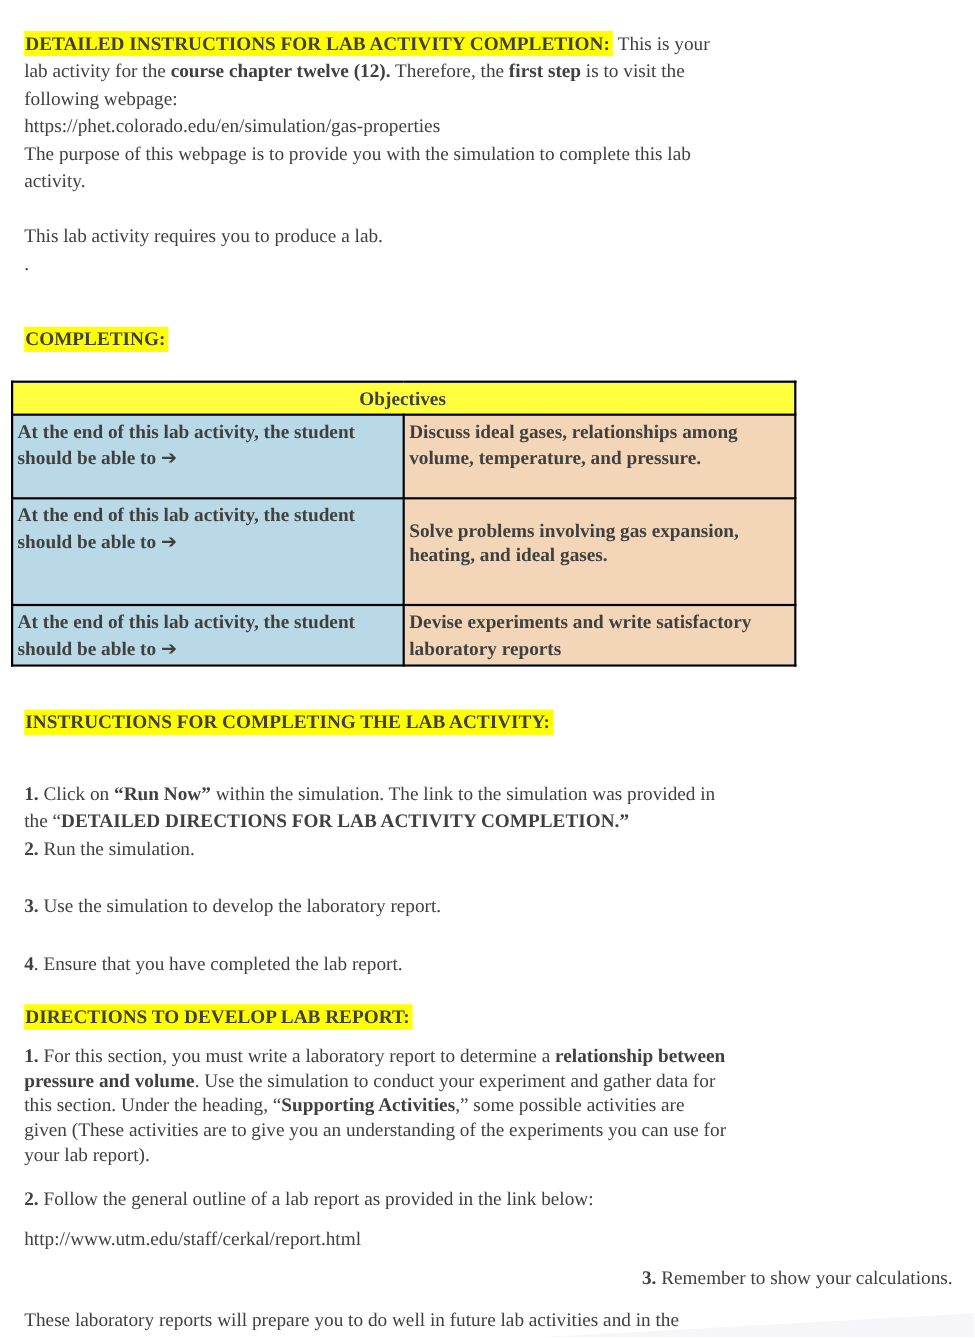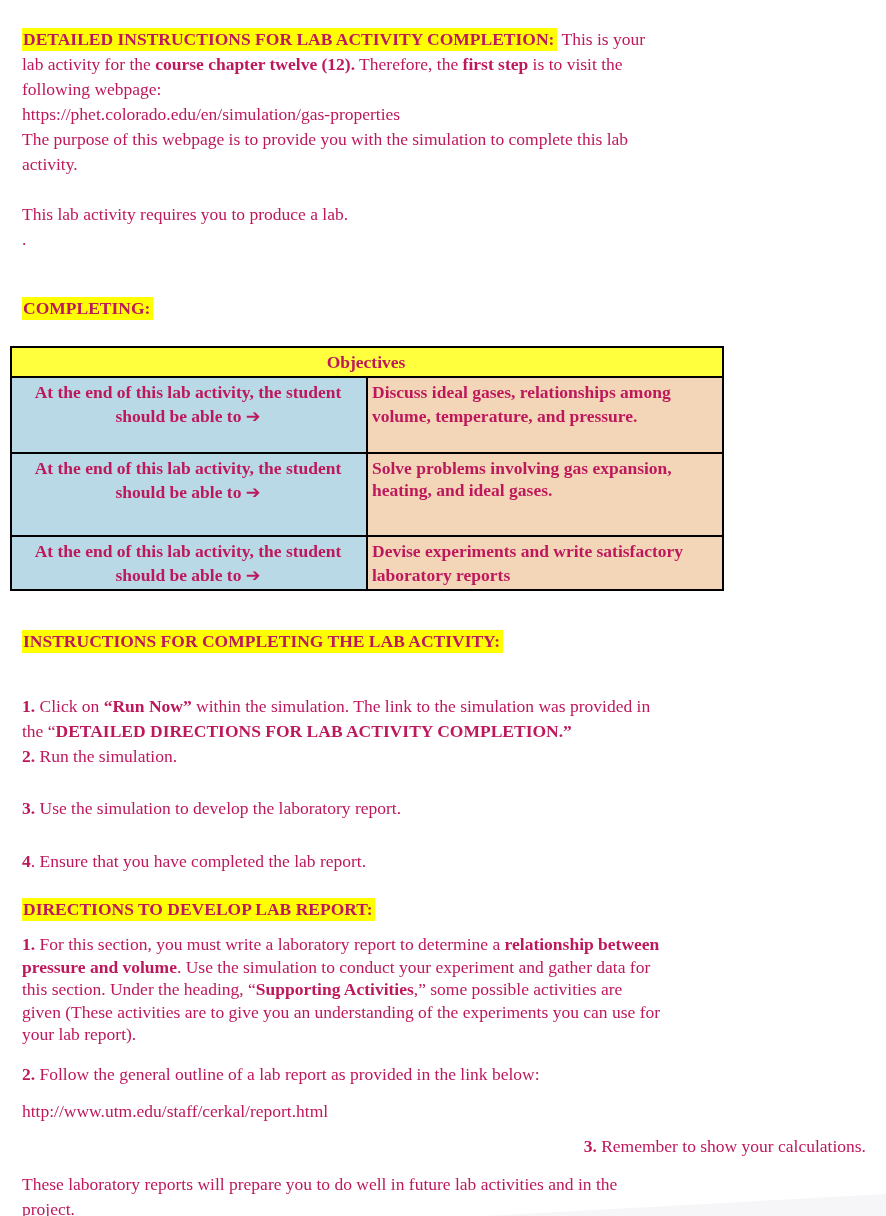--- a/index.html
+++ b/index.html
@@ -3,21 +3,21 @@
 <meta charset="utf-8">
 <style>
   html,body{margin:0;padding:0;background:#ffffff;}
   .page{
     position:relative;
     width:886px;height:1216px;
     background:#ffffff;
     overflow:hidden;
     font-family:"Liberation Serif","DejaVu Serif",serif;
     font-size:17.5px;
-    color:#be185d;
+    color:#404040;
     box-sizing:border-box;
     padding:14px 20px 0 22px;
   }
   .para{
     white-space:pre-line;
     line-height:25px;
     margin:0;
   }
   .blk{display:block;}
   b{font-weight:bold;}
@@ -51,27 +51,26 @@
     background:var(--table_header_bg,#ffff3d);
     text-align:center;
     height:24px;
     padding:1px 0 1px 0;
     line-height:25px;
   }
   td.left-cell{
     background:var(--table_left_bg,#b8d9e5);
     width:396px;
     height:70px;
-    text-align:center;
   }
   td.right-cell{
     background:var(--table_right_bg,#f3d6b7);
   }
   tr.row-2 td{height:76px;}
-  tr.row-2 td.right-cell{line-height:22px;padding-top:3px;}
+  tr.row-2 td.right-cell{line-height:22px;padding-top:17px;}
   tr.row-3 td{height:46px;}
   .arrow{
     font-family:"DejaVu Sans",sans-serif;
     font-weight:bold;
   }
 
   .instructions-heading{margin-top:38px;}
   .item1{margin-top:40px;}
   .item2{margin-top:0;}
   .item3{margin-top:27px;}

